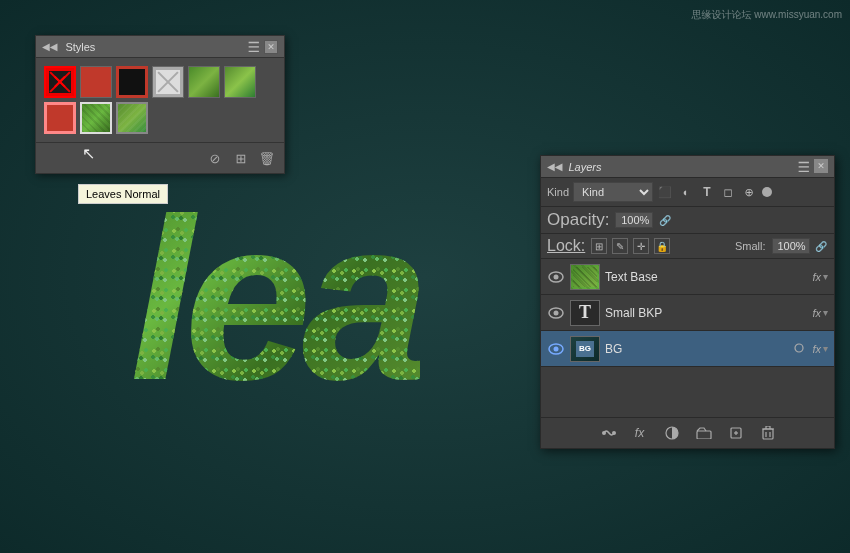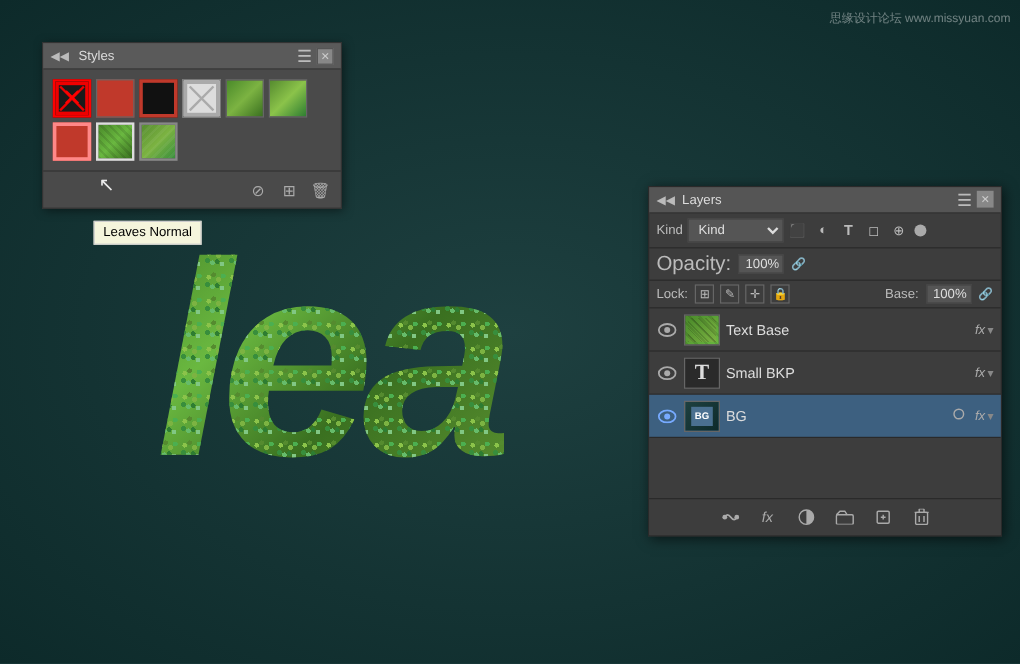--- a/index.html
+++ b/index.html
@@ -194,20 +194,21 @@
       display: flex;
       align-items: center;
       justify-content: space-between;
       padding: 0 6px;
       border-bottom: 1px solid #2a2a2a;
     }
 
     .layers-title {
       font-size: 11px;
       color: #ddd;
+      font-style: italic;
     }
 
     .layers-header-controls {
       display: flex;
       gap: 4px;
     }
 
     
     .layers-kind-row {
       display: flex;
@@ -289,22 +290,23 @@
     
     .lock-row {
       display: flex;
       align-items: center;
       padding: 3px 6px;
       gap: 6px;
       border-bottom: 1px solid #2a2a2a;
     }
 
     .lock-label {
-      font-size: 11px;
+      font-size: 16px;
       color: #bbb;
+      text-decoration: underline;
     }
 
     .lock-icons {
       display: flex;
       gap: 5px;
       align-items: center;
     }
 
     .lock-icon {
       width: 16px;
@@ -533,21 +535,21 @@
   </div>
 
   <div class="lock-row">
     <span class="lock-label">Lock:</span>
     <div class="lock-icons">
       <div class="lock-icon">⊞</div>
       <div class="lock-icon">✎</div>
       <div class="lock-icon">✛</div>
       <div class="lock-icon">🔒</div>
     </div>
-    <span class="fill-label">Base:</span>
+    <span class="fill-label">Small:</span>
     <input class="fill-value" type="text" value="100%" style="">
     <span style="font-size:10px;color:#aaa;cursor:pointer;">🔗</span>
   </div>
 
   <div class="layer-row">
     <div class="eye-icon">
       <svg width="16" height="12" viewBox="0 0 16 12">
         <ellipse cx="8" cy="6" rx="7" ry="5" fill="none" stroke="#aaa" stroke-width="1.5"></ellipse>
         <circle cx="8" cy="6" r="2.5" fill="#aaa"></circle>
       </svg>

